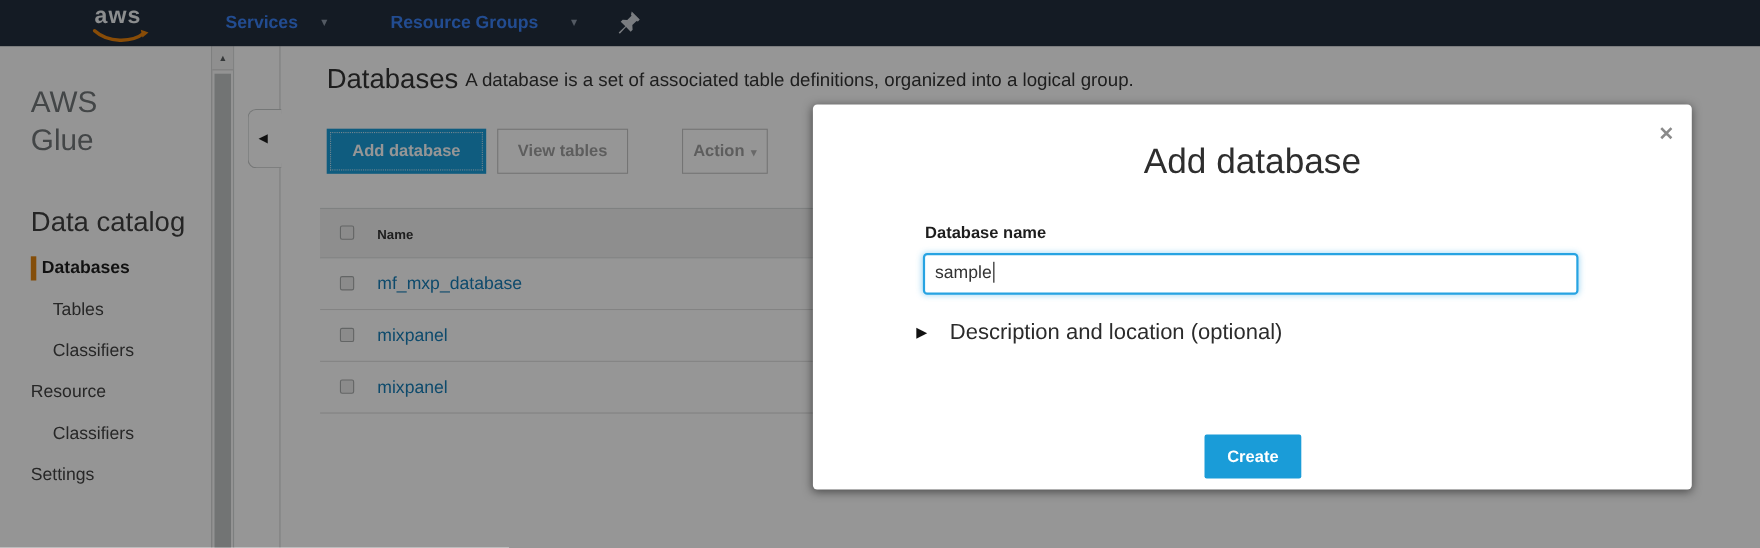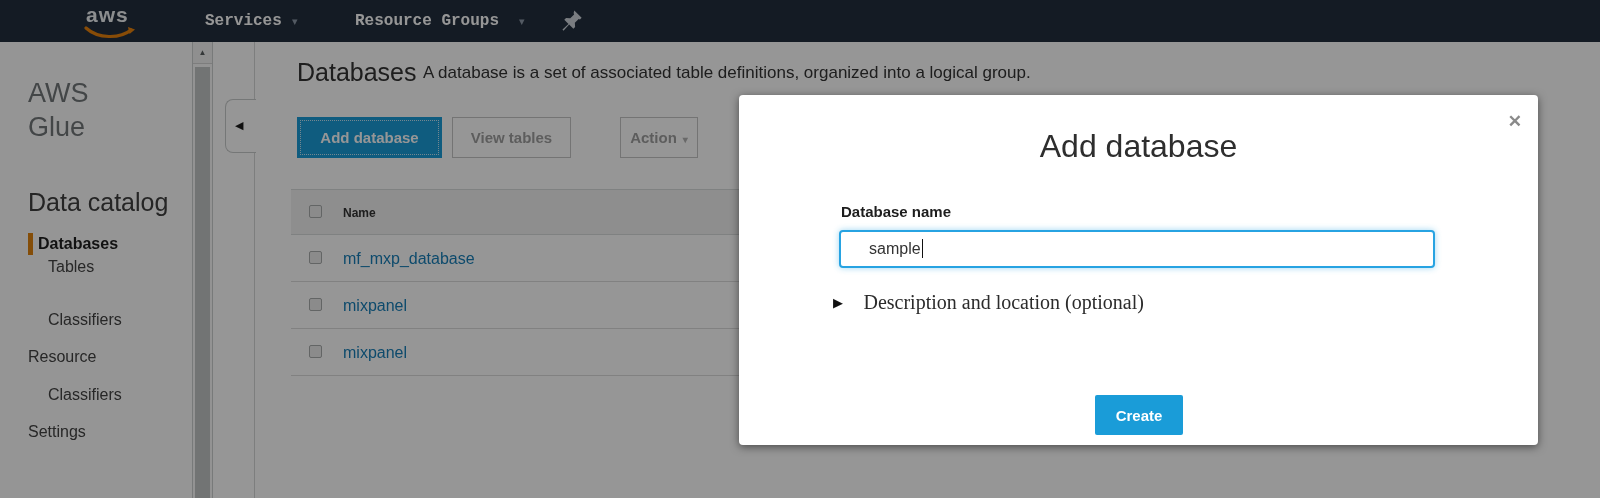--- a/index.html
+++ b/index.html
@@ -5,35 +5,35 @@
   * { margin:0; padding:0; box-sizing:border-box; }
   html,body { width:1600px; height:498px; overflow:hidden; }
   body { font-family:"Liberation Sans", sans-serif; background:#fff; }
   #app { position:relative; width:1477px; height:498px; background:#fff; }
 
   
   .navbar { position:absolute; left:0; top:0; width:1600px; height:42px; background:#232f3e; z-index:10; }
   .aws-logo { position:absolute; left:84px; top:3px; width:52px; height:36px; cursor:pointer; }
   .aws-logo-text { position:absolute; left:2px; top:0; font-size:21px; font-weight:bold; color:#eef1f4; letter-spacing:1px; }
   .aws-smile { position:absolute; left:0; top:23px; }
-  .nav-item { position:absolute; top:0; height:42px; line-height:42px; font-size:16px; font-weight:bold; color:#ffffff; cursor:pointer;font-family:Liberation Mono, monospace; }
+  .nav-item { position:absolute; top:0; height:42px; line-height:42px; font-size:16px; font-weight:bold; color:#3b82f6; cursor:pointer; }
   .nav-services { left:205px; }
   .nav-caret1 { left:292px; }
   .nav-rg { left:355px; }
   .nav-caret2 { left:519px; }
   .nav-caret { position:absolute; top:0; height:42px; line-height:42px; font-size:11px; color:#8e99a8; }
   .nav-pin { position:absolute; left:561px; top:9px; width:24px; height:24px; cursor:pointer; }
 
   
   .sidebar { position:absolute; left:0; top:42px; width:192px; height:456px; background:#fefefe; }
   .sidebar-title { position:absolute; left:28px; top:34px; font-size:27px; line-height:34px; color:#72777a; }
   .sidebar-section { position:absolute; left:28px; top:146px; font-size:25px; color:#404040; }
   .side-item { position:absolute; font-size:16px; color:#434343; cursor:pointer; white-space:nowrap; }
   .si-databases { left:38px; top:193px; font-weight:bold; color:#1f1f1f; }
-  .si-tables { left:48px; top:216px; }
+  .si-tables { left:48px; top:231px; }
   .si-connections { left:48px; top:269px; }
   .si-crawlers { left:28px; top:306px; }
   .si-classifiers { left:48px; top:344px; }
   .si-settings { left:28px; top:381px; }
   .active-bar { position:absolute; left:28px; top:191px; width:5px; height:22px; background:#e0830f; }
 
   
   .sb-scroll { position:absolute; left:192px; top:42px; width:21px; height:456px; background:#fafafa; border-left:1px solid #cdd0d0; border-right:1px solid #cdd0d0; }
   .sb-up { position:absolute; left:0; top:0; width:19px; height:22px; background:#f4f4f4; border-bottom:1px solid #d5d5d5; text-align:center; line-height:22px; font-size:8px; color:#5b5f61; cursor:pointer; }
   .sb-thumb { position:absolute; left:2px; top:25px; width:15px; bottom:0; background:#c2c5c5; cursor:pointer; }
@@ -64,25 +64,25 @@
   .t-head .checkbox { top:15px; }
   .col-name { position:absolute; left:52px; top:0; line-height:46px; font-size:12px; font-weight:bold; color:#333; }
   .row-link { position:absolute; left:52px; top:0; line-height:47px; font-size:16px; color:#187fb8; cursor:pointer; text-decoration:none; }
 
   
   .overlay { position:absolute; left:0; top:0; width:1600px; height:498px; background:rgba(0,0,0,0.41); z-index:40; }
   .modal { position:absolute; left:739px; top:95px; width:799px; height:350px; background:#fff; border-radius:4px; box-shadow:0 2px 9px rgba(0,0,0,0.5); z-index:60; }
   .modal-close { position:absolute; right:16px; top:18px; font-size:17px; font-weight:bold; color:#8a8a8a; cursor:pointer; line-height:1; }
   .modal-title { position:absolute; left:0; top:33px; width:100%; text-align:center; font-size:32px; font-weight:400; color:#2e2e2e; }
   .field-label { position:absolute; left:102px; top:108px; font-size:15px; font-weight:bold; color:#1d1d1d; }
-  .db-input { position:absolute; left:100px; top:135px; width:596px; height:38px; border:2px solid #27a3e2; border-radius:4px; background:#fff; box-shadow:0 0 6px rgba(39,163,226,0.45); font-size:16px; color:#333; line-height:34px; padding-left:28px; cursor:text; }
+  .db-input { position:absolute; left:100px; top:135px; width:596px; height:38px; border:2px solid #27a3e2; border-radius:4px; background:#fff; box-shadow:0 0 6px rgba(39,163,226,0.45); font-size:16px; color:#333; line-height:34px; padding-left:9px; cursor:text; }
   .text-caret { display:inline-block; width:1px; height:19px; background:#111; vertical-align:-4px; margin-left:1px; }
   .disclosure { position:absolute; left:94px; top:196px; cursor:pointer; white-space:nowrap; }
   .disclosure .tri { font-size:13px; color:#111; vertical-align:2px; }
-  .disclosure .d-label { font-size:20px; color:#2b2b2b; margin-left:16px;font-family:Liberation Serif, serif; }
+  .disclosure .d-label { font-size:20px; color:#2b2b2b; margin-left:16px; }
   .btn-create { position:absolute; left:356px; top:300px; width:88px; height:40px; background:#1a9cd8; color:#fff; border:none; border-radius:2px; font-size:15px; font-weight:bold; font-family:"Liberation Sans", sans-serif; cursor:pointer; }
 </style>
 </head>
 <body>
 
 <div id="app">
 
   <div class="navbar">
     <div class="aws-logo">
       <span class="aws-logo-text">aws</span>

